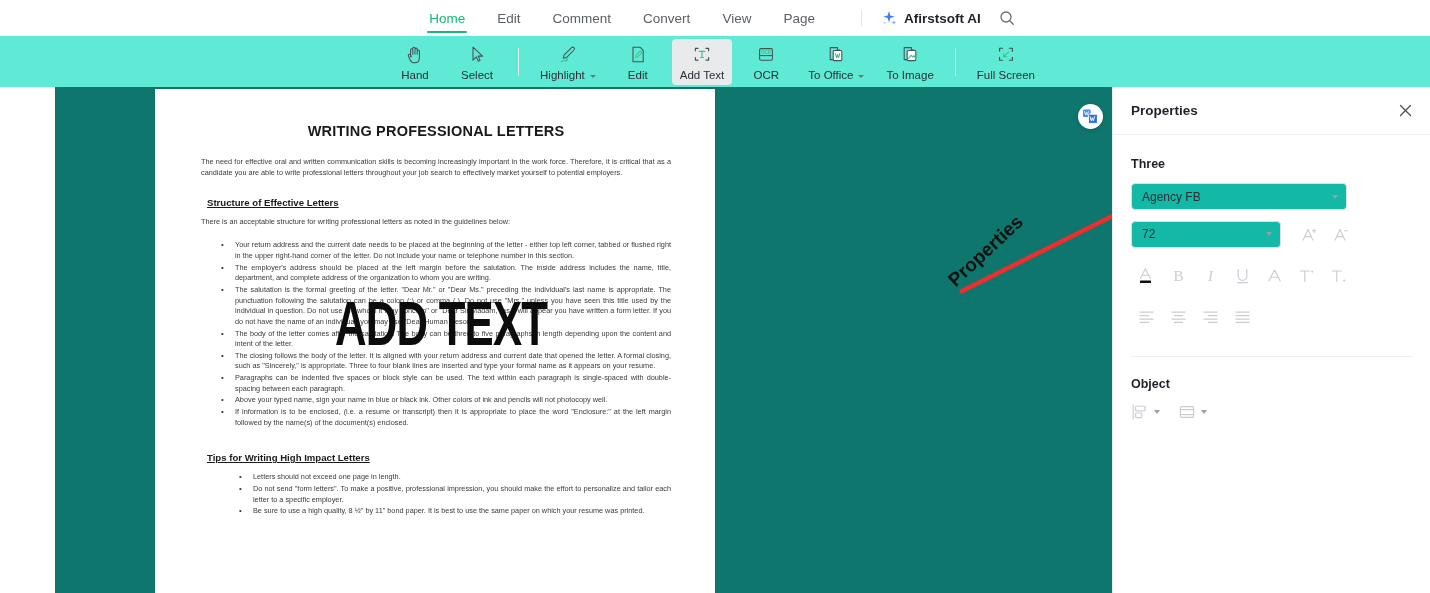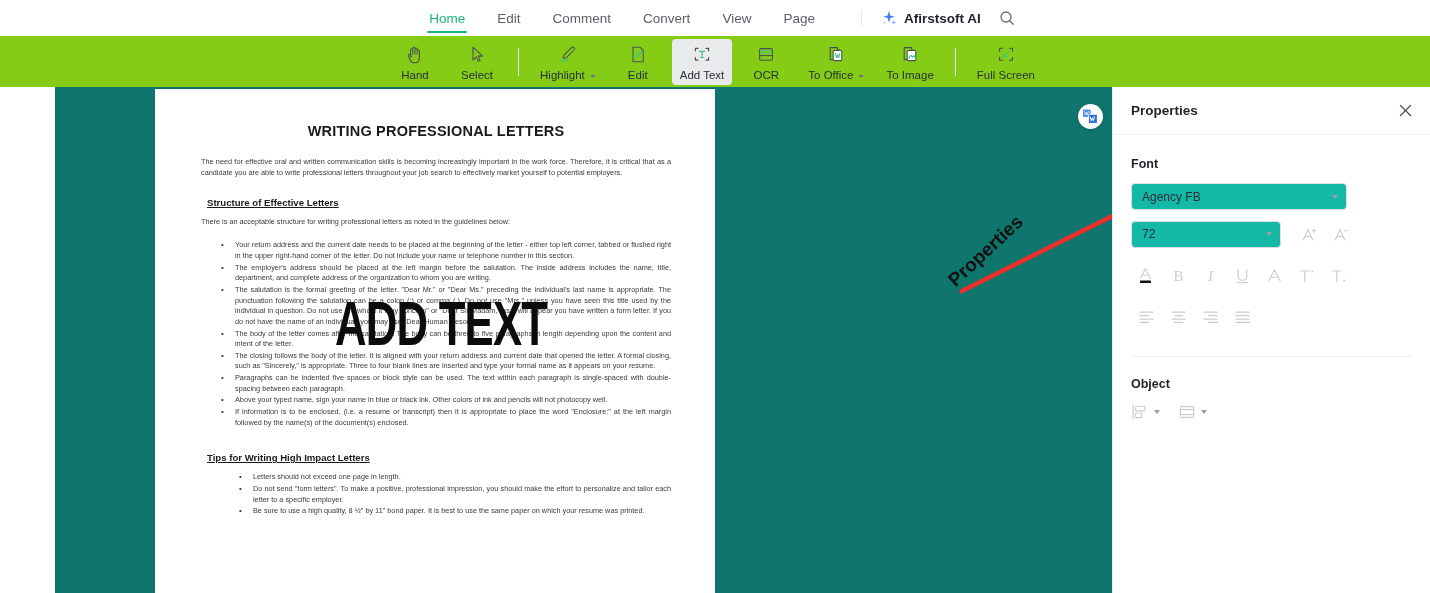--- a/index.html
+++ b/index.html
@@ -38,21 +38,21 @@
   }
   .ai-spark { width: 18px; height: 18px; display: block; }
   .search-btn {
     margin-left: 16px; width: 20px; height: 20px; cursor: pointer;
     display: flex; align-items: center; justify-content: center;
   }
 
   
   .ribbon {
     position: absolute; left: 0; top: 36px; width: 1430px; height: 51px;
-    background: #84cc16;
+    background: #5eead4;
     display: flex; align-items: flex-start; justify-content: center;
   }
   .ribbon-inner { display: flex; align-items: center; height: 100%; }
   .tool {
     display: flex; flex-direction: column; align-items: center; justify-content: center;
     min-width: 56px; height: 46px; padding: 3px 8px 2px 8px;
     border-radius: 4px; cursor: pointer;
     margin: 0 3px;
   }
   .tool.active { background: #e8eaec; }
@@ -397,21 +397,21 @@
       <div class="props-title">Properties</div>
       <div class="props-close">
         <svg width="13" height="13" viewBox="0 0 13 13">
           <line x1="1.5" y1="1.5" x2="11.5" y2="11.5" stroke="#4a4f57" stroke-width="1.3" stroke-linecap="round"></line>
           <line x1="11.5" y1="1.5" x2="1.5" y2="11.5" stroke="#4a4f57" stroke-width="1.3" stroke-linecap="round"></line>
         </svg>
       </div>
     </div>
 
     <div class="props-body">
-      <div class="section-label">Font</div>
+      <div class="section-label">Three</div>
 
       <div class="sel font-family">
         <span>Agency FB</span>
         <span class="sel-caret"></span>
       </div>
 
       <div class="size-row">
         <div class="sel font-size">
           <span>72</span>
           <span class="sel-caret"></span>

